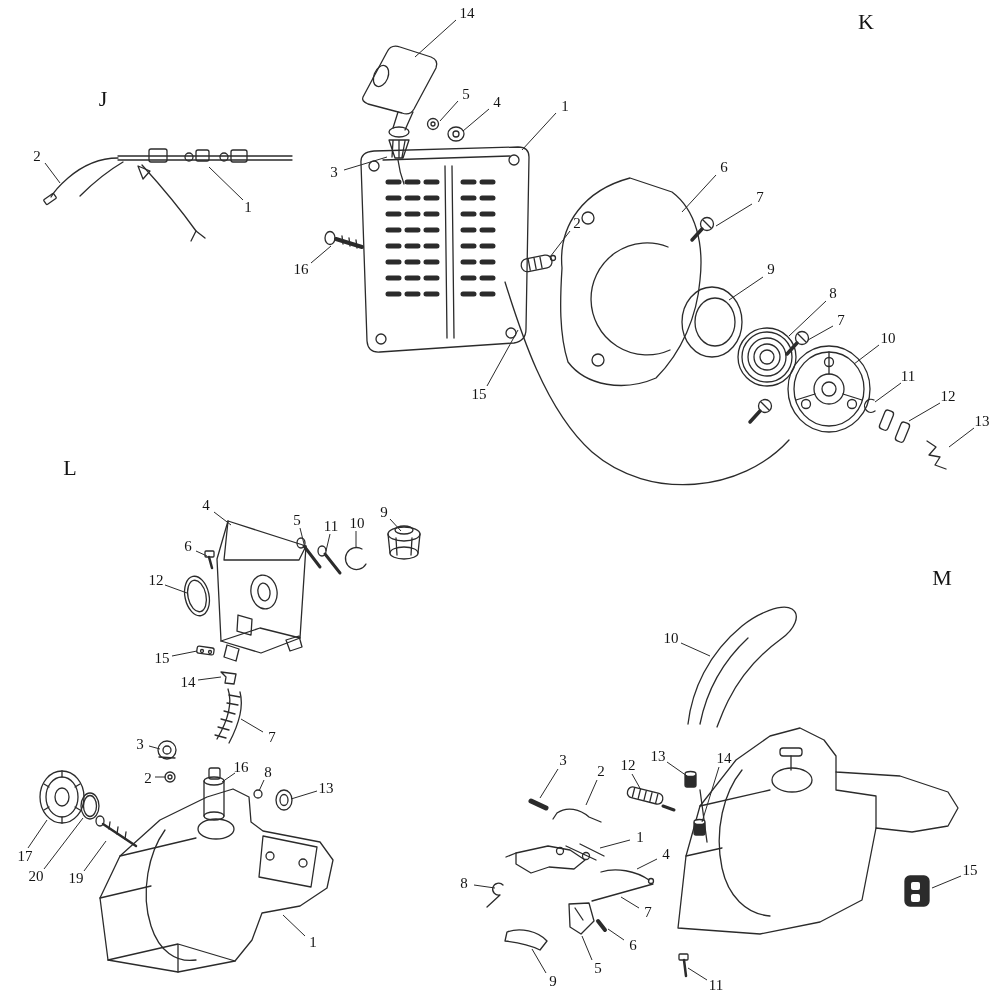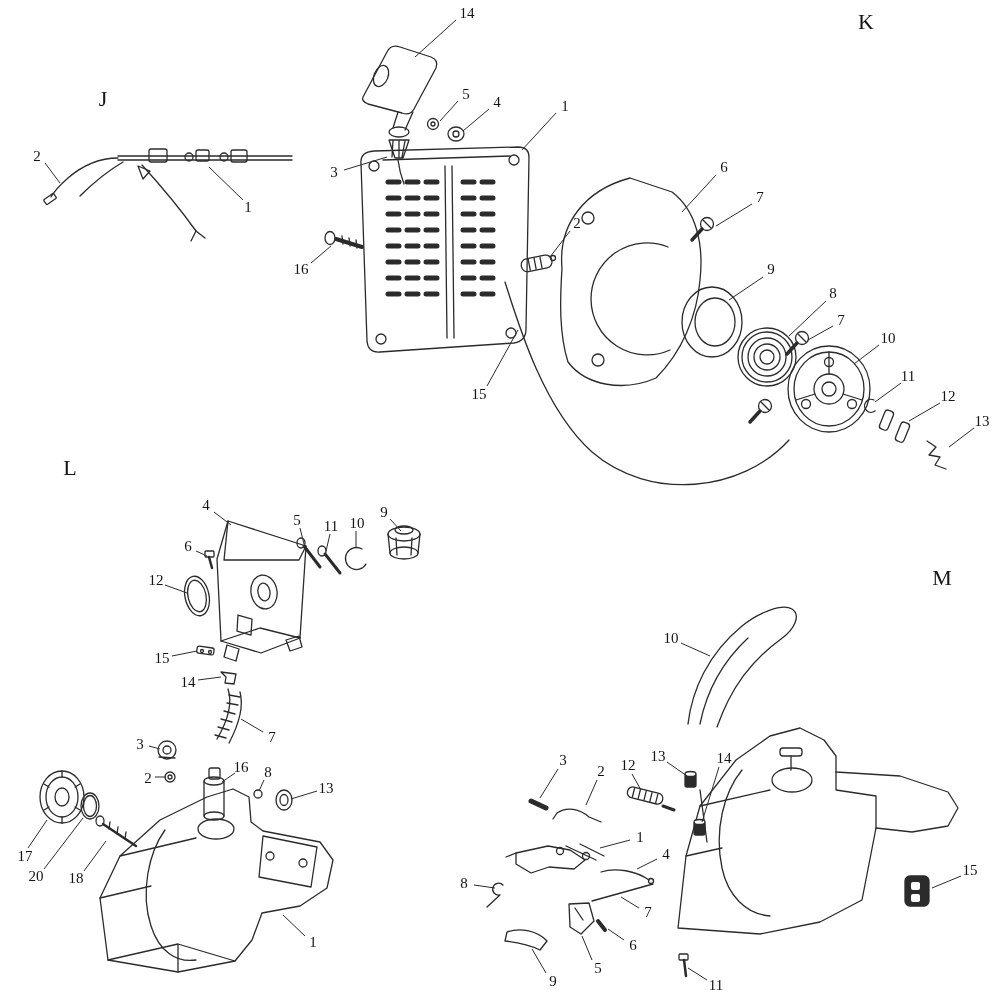--- a/index.html
+++ b/index.html
@@ -337,21 +337,21 @@
       <div class="callout" style="left: 162px; top: 658px;">15</div>
       <div class="callout" style="left: 188px; top: 682px;">14</div>
       <div class="callout" style="left: 140px; top: 744px;">3</div>
       <div class="callout" style="left: 272px; top: 737px;">7</div>
       <div class="callout" style="left: 148px; top: 778px;">2</div>
       <div class="callout" style="left: 241px; top: 767px;">16</div>
       <div class="callout" style="left: 268px; top: 772px;">8</div>
       <div class="callout" style="left: 326px; top: 788px;">13</div>
       <div class="callout" style="left: 12px; top: 856px; margin-left: 13px;">17</div>
       <div class="callout" style="left: 36px; top: 876px;">20</div>
-      <div class="callout" style="left: 76px; top: 878px;">18</div>
+      <div class="callout" style="left: 76px; top: 878px;">19</div>
       <div class="callout" style="left: 313px; top: 942px;">1</div>
       <div class="callout" style="left: 671px; top: 638px;">10</div>
       <div class="callout" style="left: 563px; top: 760px;">3</div>
       <div class="callout" style="left: 601px; top: 771px;">2</div>
       <div class="callout" style="left: 628px; top: 765px;">12</div>
       <div class="callout" style="left: 658px; top: 756px;">13</div>
       <div class="callout" style="left: 724px; top: 758px;">14</div>
       <div class="callout" style="left: 640px; top: 837px;">1</div>
       <div class="callout" style="left: 666px; top: 854px;">4</div>
       <div class="callout" style="left: 464px; top: 883px;">8</div>

